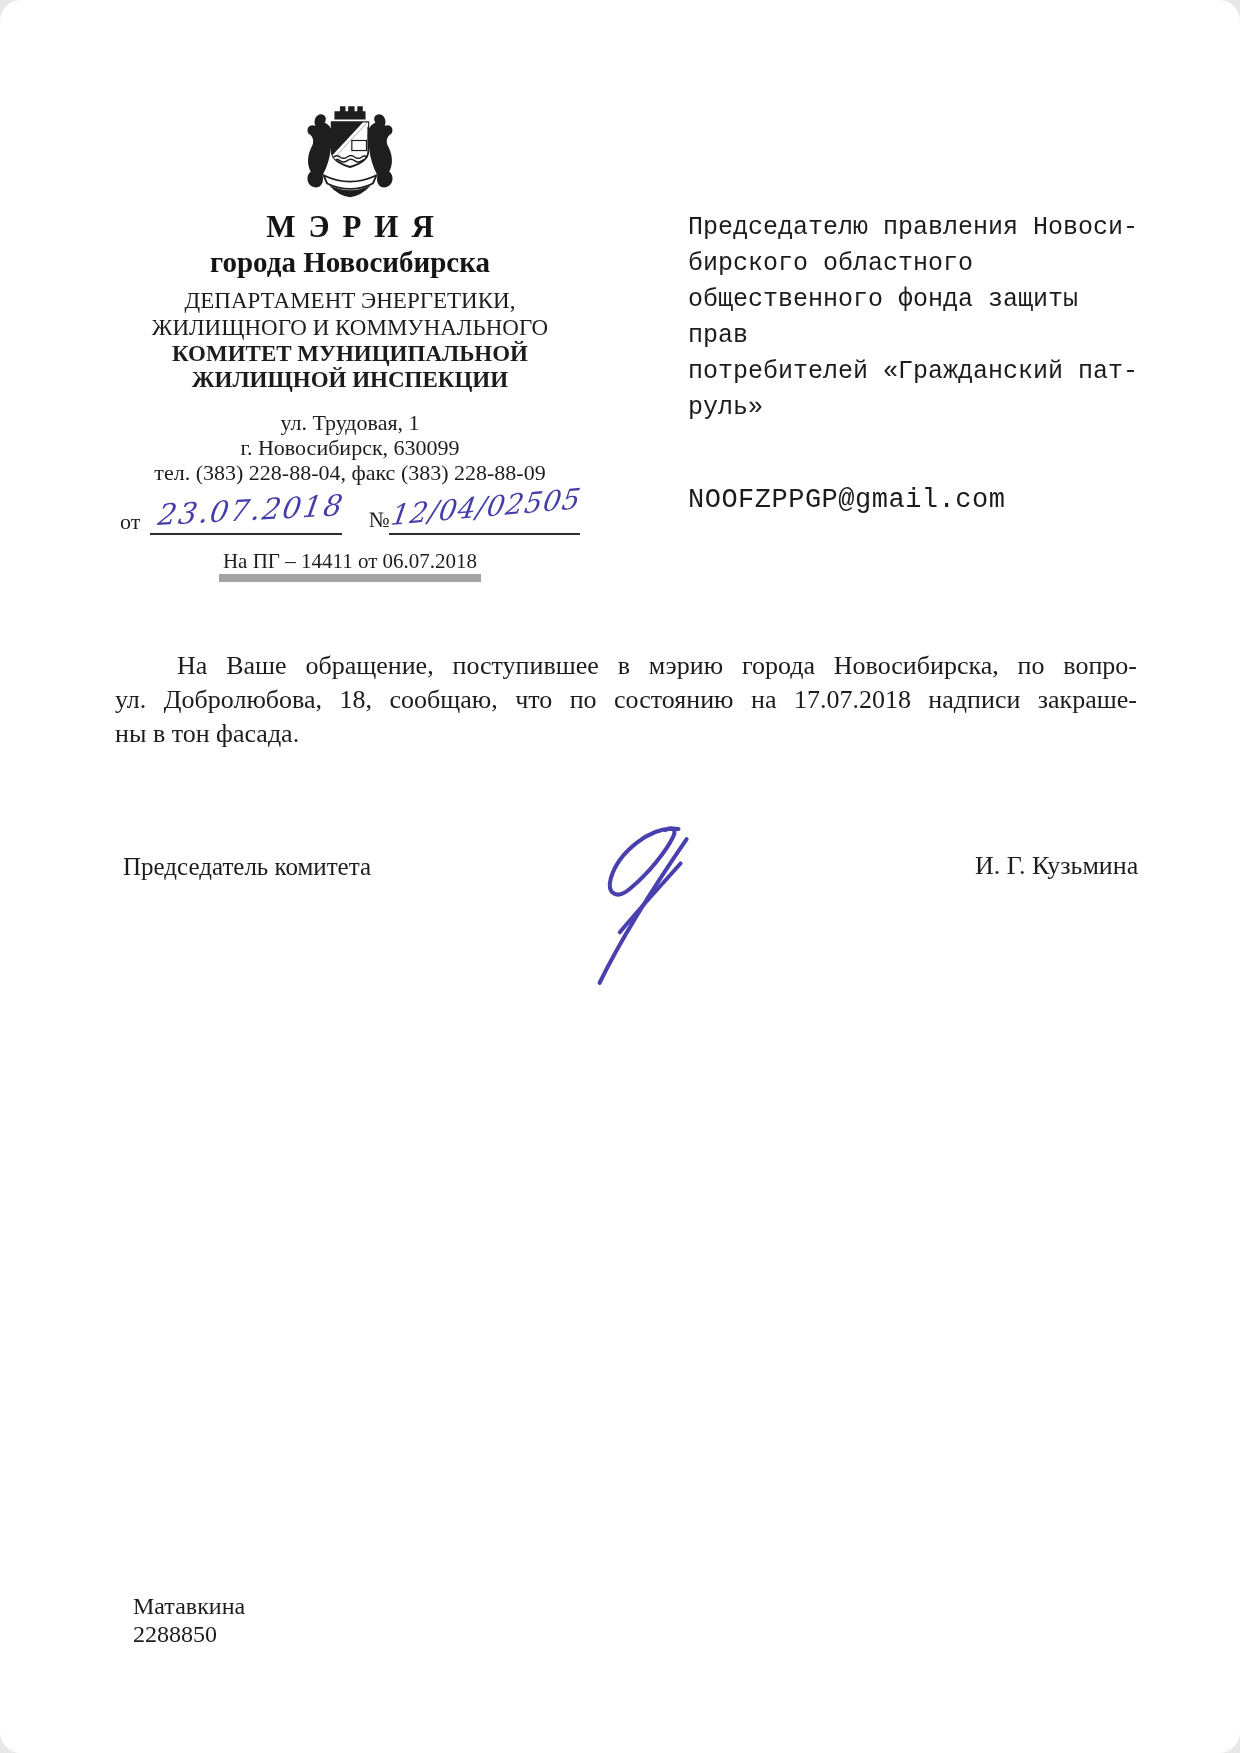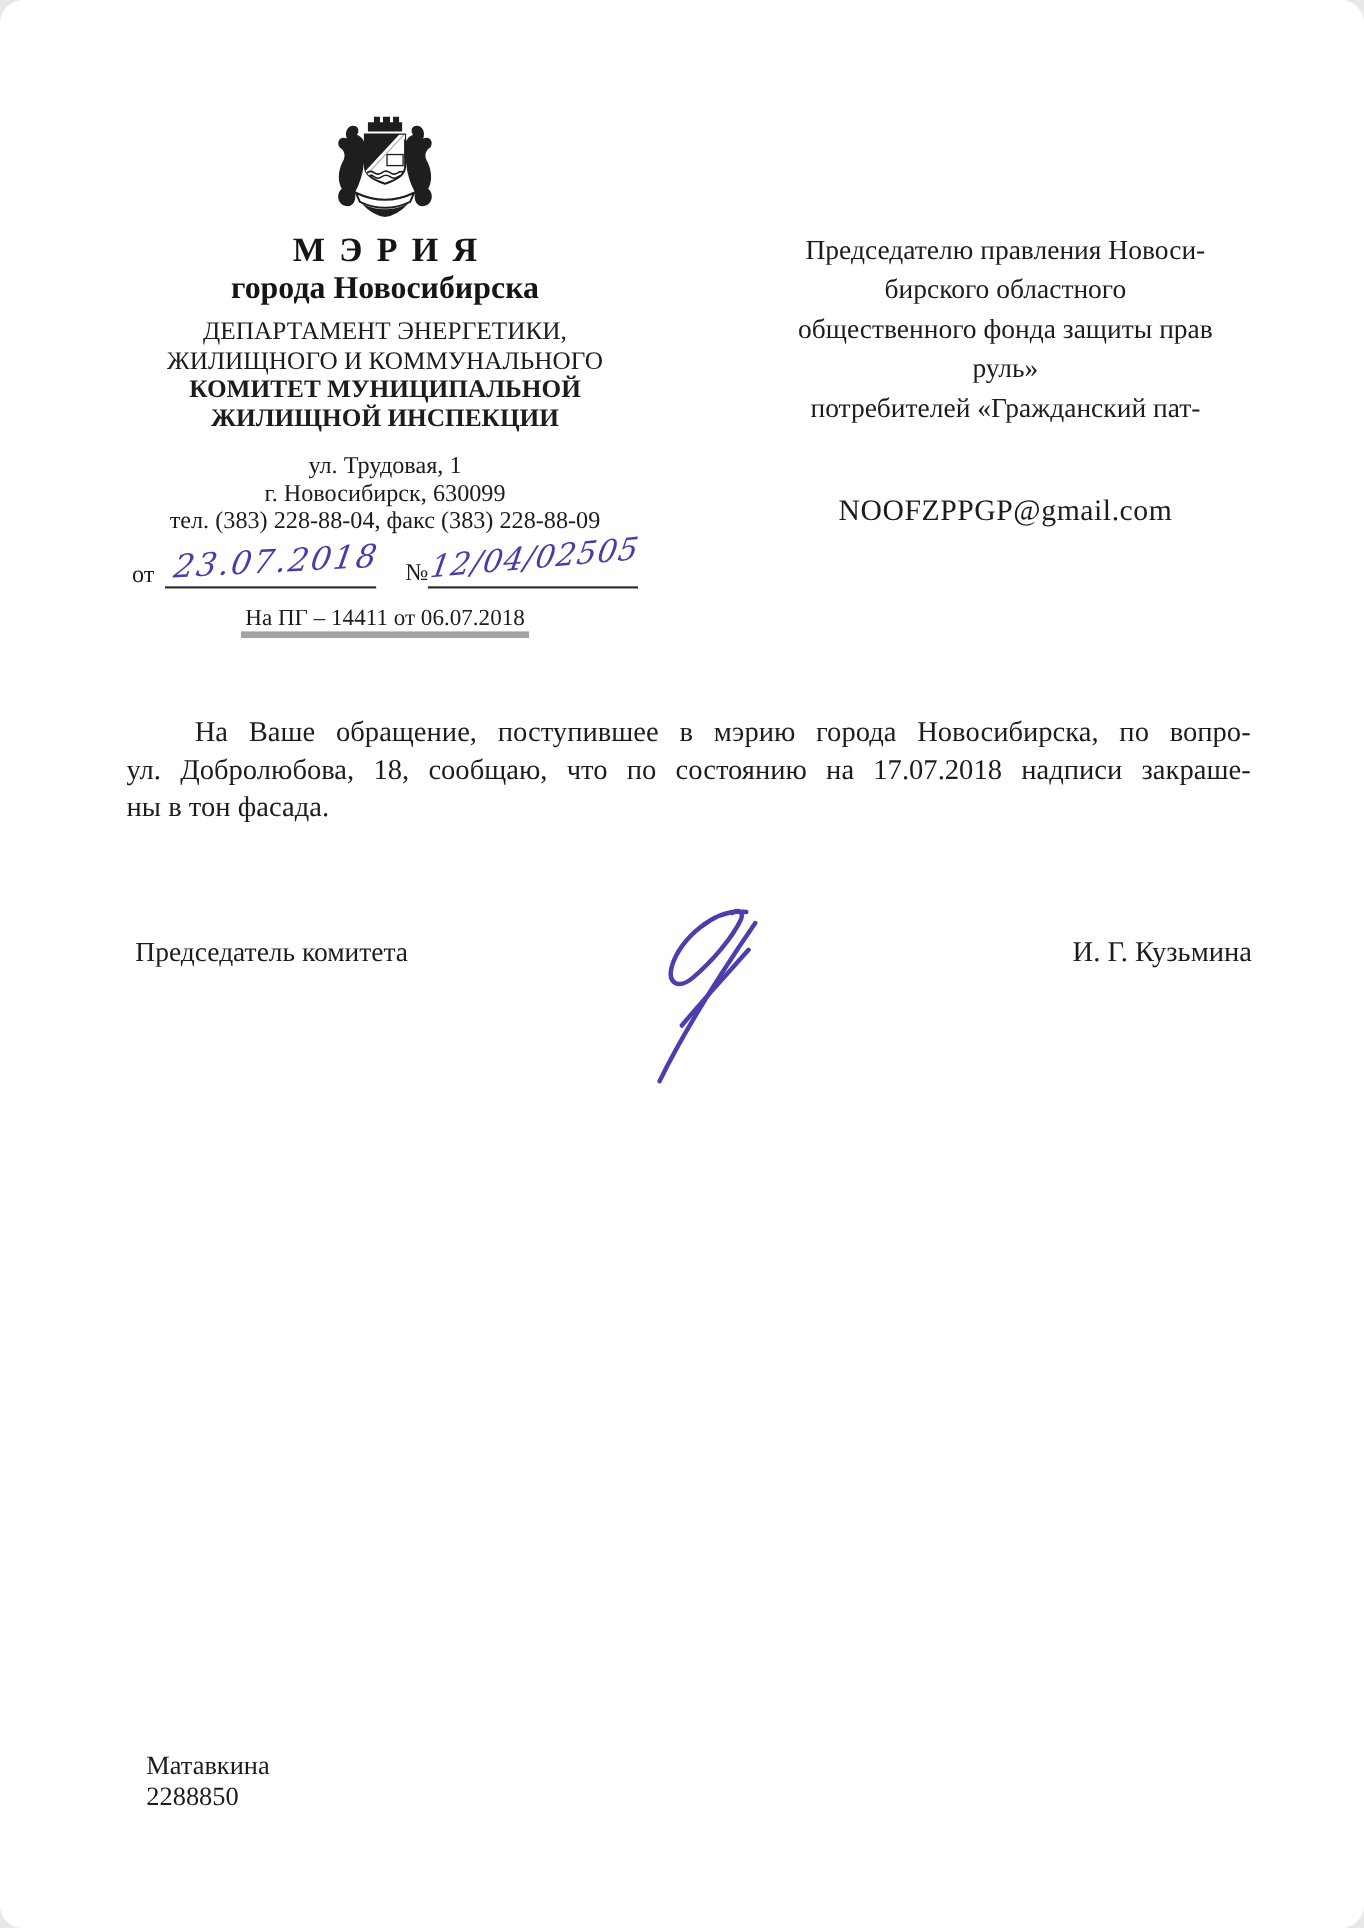--- a/index.html
+++ b/index.html
@@ -48,26 +48,26 @@
     color:#453ea8;font-size:29px;letter-spacing:2px;
     transform:rotate(-3deg) skewX(-12deg);
     transform-origin:left bottom;
   }
   .hand.num{font-size:28px;letter-spacing:1px;transform:rotate(-5deg) skewX(-14deg);}
   .num-label{line-height:30px;}
 
   .reference{
     margin-top:14px;font-size:21px;line-height:24px;
   }
-  .reference span{border-bottom:6px solid #a3a3a3;padding:0 4px 1px 4px;text-align:right;}
+  .reference span{border-bottom:8px solid #a3a3a3;padding:0 4px 1px 4px;text-align:right;}
 
   
   .addressee{
     position:absolute;left:688px;top:210px;width:452px;
-    font-size:25px;line-height:36px;text-align:center;
+    font-size:25px;line-height:36px;text-align:left;font-family:Liberation Mono, monospace;
   }
   .addressee-name{margin-top:28px;font-size:26px;}
   .addressee-email{margin-top:56px;font-size:27px;letter-spacing:0.5px;}
 
   
   .body-text{
     position:absolute;left:115px;top:649px;width:1022px;
     font-size:26px;line-height:34px;
   }
   .jline{text-align:justify;text-align-last:justify;}
@@ -151,22 +151,22 @@
 
     <div class="reference">
       <span>На ПГ – 14411  от  06.07.2018</span>
     </div>
   </div>
 
   <div class="addressee">
     <div>Председателю правления Новоси-</div>
     <div>бирского  областного</div>
     <div>общественного фонда защиты прав</div>
+    <div>потребителей «Гражданский пат-</div>
     <div>руль»</div>
-    <div>потребителей «Гражданский пат-</div>
     <div class="addressee-email">NOOFZPPGP@gmail.com</div>
   </div>
 
   <div class="body-text">
     <div class="jline first">На Ваше обращение, поступившее в мэрию города Новосибирска, по вопро-</div>
     <div class="jline">ул. Добролюбова, 18, сообщаю, что по состоянию на 17.07.2018 надписи закраше-</div>
     <div class="lline">ны в тон фасада.</div>
   </div>
 
   <div class="sign-position">Председатель комитета</div>

